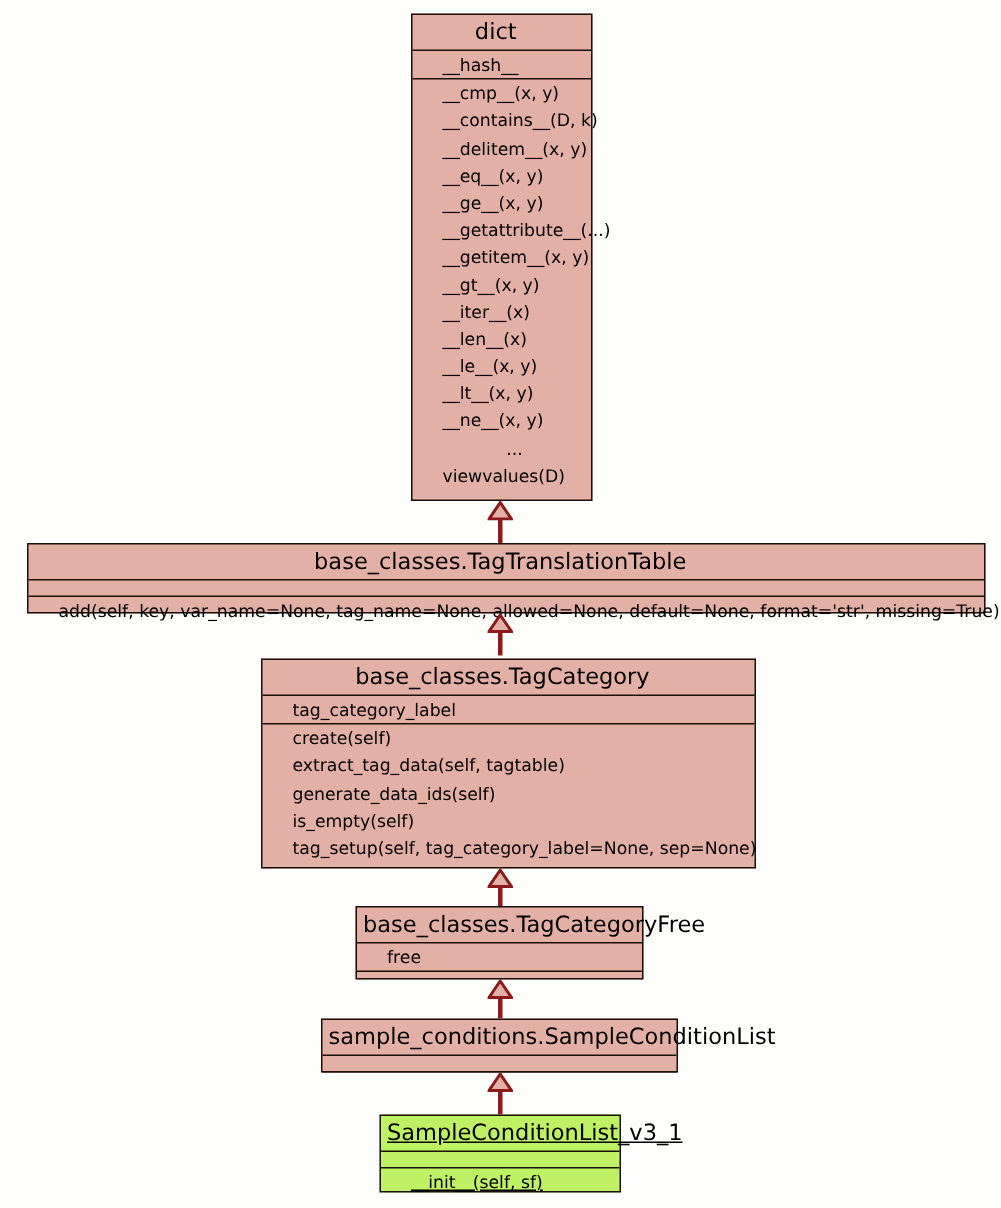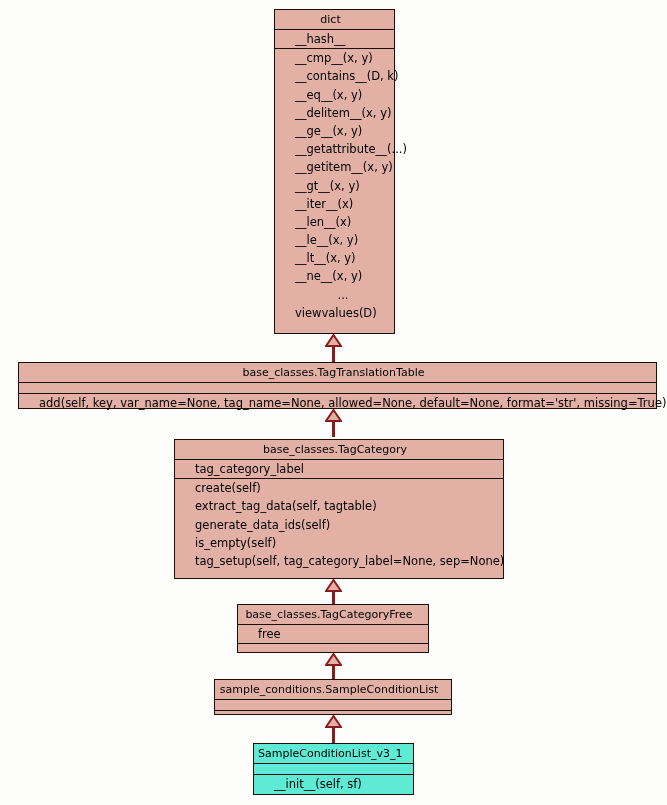--- a/index.html
+++ b/index.html
@@ -25,33 +25,34 @@
   .uml-box {
     position: absolute;
     box-sizing: border-box;
     border: 1px solid #1a1008;
     background: #e3b0a5;
     font-size: 11.5px;
     line-height: 1;
     color: #000000;
   }
   .uml-box.light {
-    background: #5eead4;
+    background: #bef264;
+    text-decoration: underline;
   }
   .sec {
     box-sizing: border-box;
     border-bottom: 1px solid #1a1008;
   }
   .sec:last-child {
     border-bottom: none;
   }
   .sec.title {
     text-align: center;
     padding: 4px 12px 4px 4px;
-    font-size: 11px;
+    font-size: 15px;
     white-space: nowrap;
   }
   .sec.attrs, .sec.ops {
     padding: 0;
   }
   .row {
     padding: 3px 3px 3px 20px;
     white-space: nowrap;
     font-size: 11.5px;
     line-height: 1.06;
@@ -83,22 +84,22 @@
 <div id="diagram">
 
   <div class="uml-box" style="left:274px; top:9px; width:121px; height:325px;">
     <div class="sec title">dict</div>
     <div class="sec attrs">
       <div class="row">__hash__</div>
     </div>
     <div class="sec ops">
       <div class="row">__cmp__(x, y)</div>
       <div class="row">__contains__(D, k)</div>
+      <div class="row">__delitem__(x, y)</div>
       <div class="row">__eq__(x, y)</div>
-      <div class="row">__delitem__(x, y)</div>
       <div class="row">__ge__(x, y)</div>
       <div class="row">__getattribute__(...)</div>
       <div class="row">__getitem__(x, y)</div>
       <div class="row">__gt__(x, y)</div>
       <div class="row">__iter__(x)</div>
       <div class="row">__len__(x)</div>
       <div class="row">__le__(x, y)</div>
       <div class="row">__lt__(x, y)</div>
       <div class="row">__ne__(x, y)</div>
       <div class="row center">...</div>

